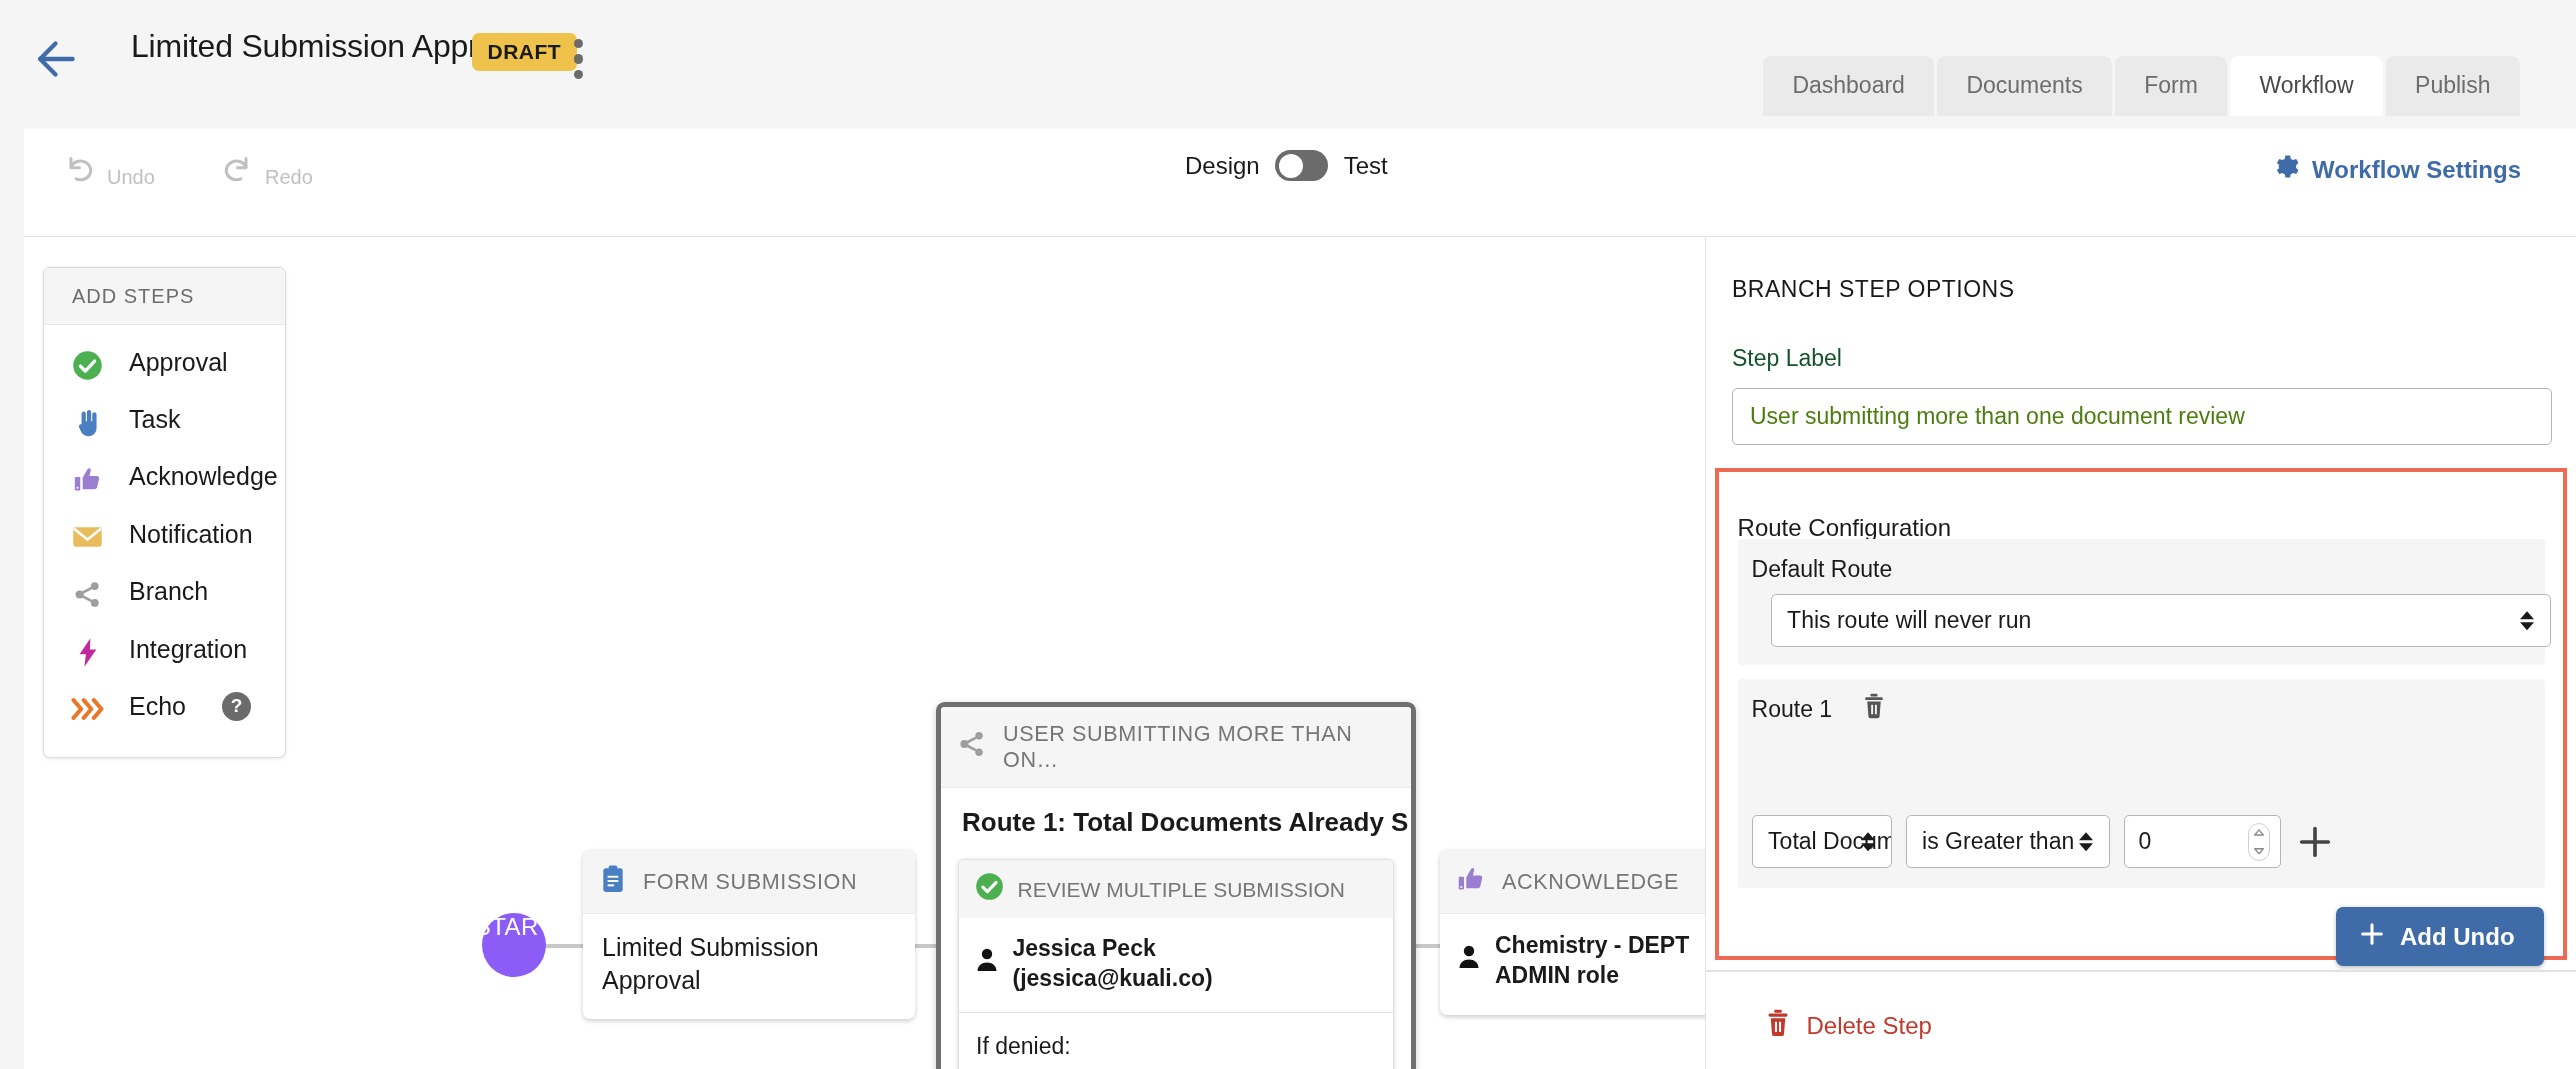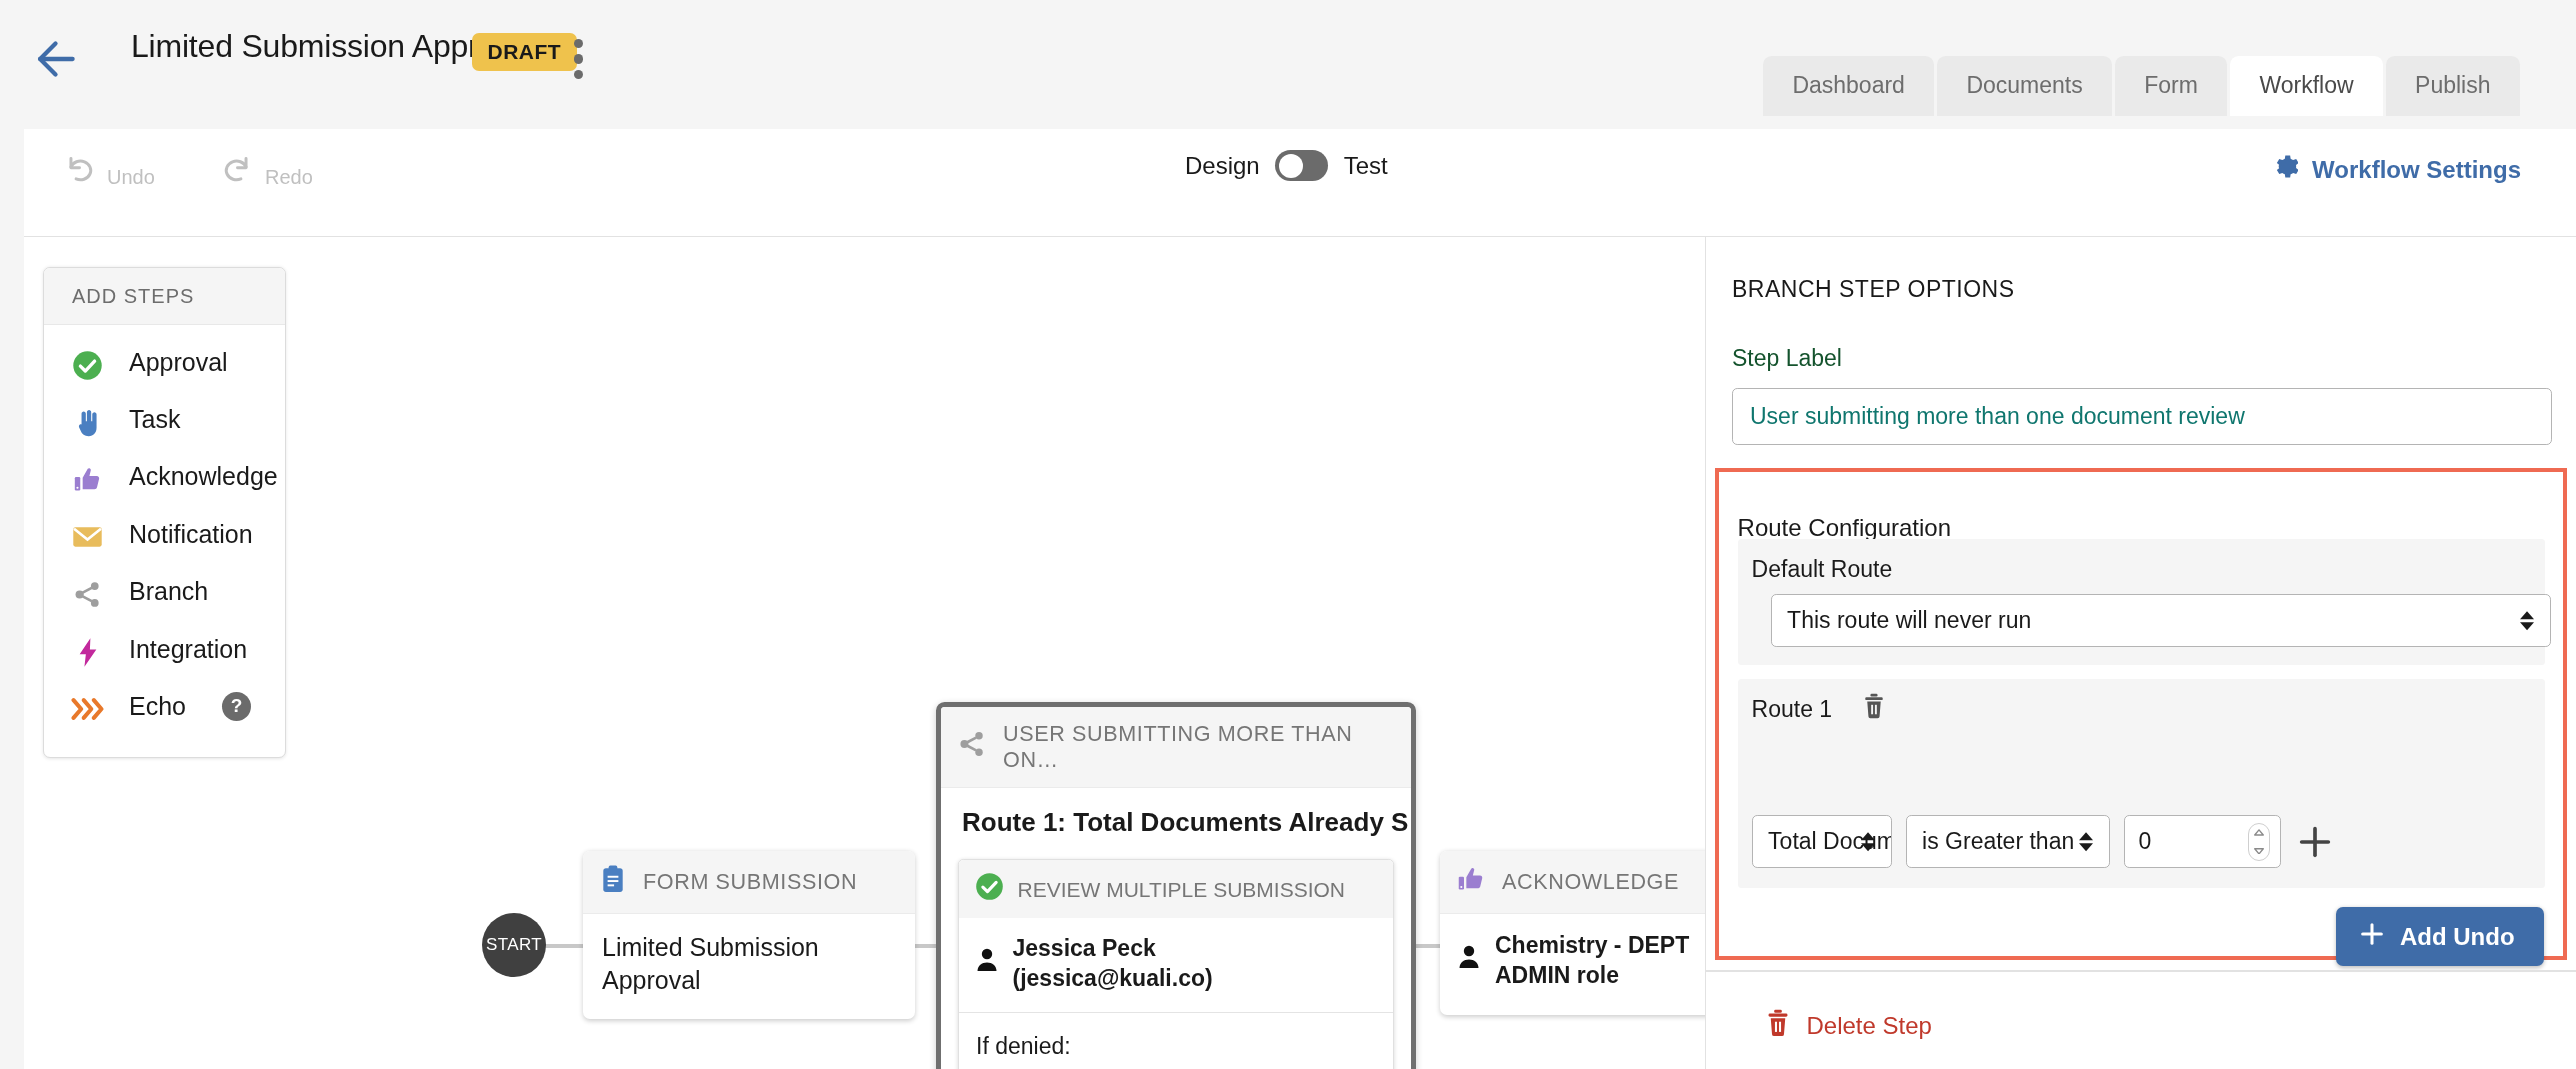--- a/index.html
+++ b/index.html
@@ -106,23 +106,23 @@
     width:29px; height:29px; border-radius:50%; background:#6b6b6b; color:#fff;
     font-size:19px; font-weight:700; display:flex; align-items:center; justify-content:center;
     margin-left:12px;
   }
 
   
   .canvas { position:absolute; left:0; top:0; width:1681px; height:832px; overflow:hidden; }
 
   .start-node {
     position:absolute; left:458px; top:676px; width:64px; height:64px;
-    border-radius:50%; background:#404040; color:#fff;
-    font-size:17px; letter-spacing:0.4px;
-    display:flex; align-items:center; justify-content:center;
+    border-radius:50%; background:#8b5cf6; color:#fff;
+    font-size:24px; letter-spacing:0.4px;
+    display:flex; justify-content:center;
   }
   .edge { position:absolute; height:3.5px; background:#c8c8c8; }
 
   .node {
     position:absolute; background:#ffffff; border-radius:7px;
     box-shadow:0 1.7px 5.2px rgba(0,0,0,.20);
     overflow:hidden;
   }
   .node-hd {
     background:#f5f5f5; display:flex; align-items:center; gap:17px;
@@ -175,21 +175,21 @@
   }
   .panel-title {
     position:absolute; left:26px; top:39px;
     font-size:23px; color:#1a1a1a; letter-spacing:0.5px;
   }
   .field-label { font-size:23px; color:#14532d; }
   .step-label-wrap { position:absolute; left:26px; top:108px; width:820px; }
   .text-input {
     width:820px; margin-top:15.5px; height:57px;
     border:0.9px solid #b4b4b4; border-radius:5.2px;
-    padding:0 17px; font-size:23px; color:#0f766e;
+    padding:0 17px; font-size:23px; color:#4d7c0f;
     font-family:"Liberation Sans", sans-serif; background:#fff;
   }
 
   .route-config {
     position:absolute; left:8.6px; top:231px; width:852px; height:492px;
     border:4.3px solid #ef6a52; background:#fff;
   }
   .rc-title { position:absolute; left:19px; top:19px; font-size:24px; color:#1a1a1a;margin-top:23px; }
 
   .gray-box {

